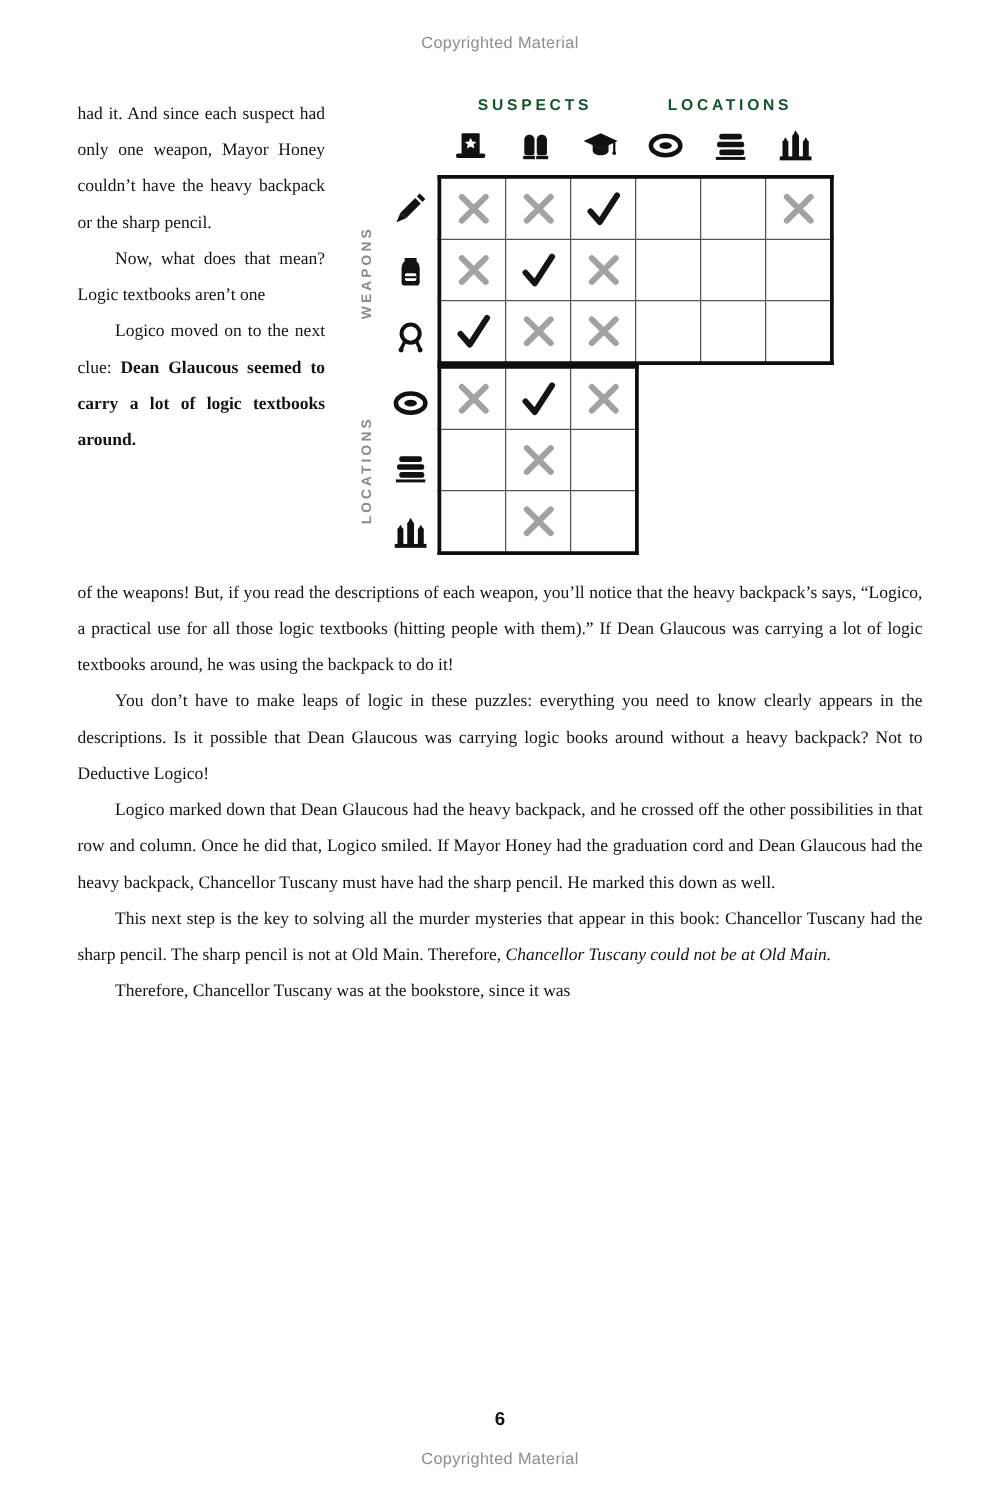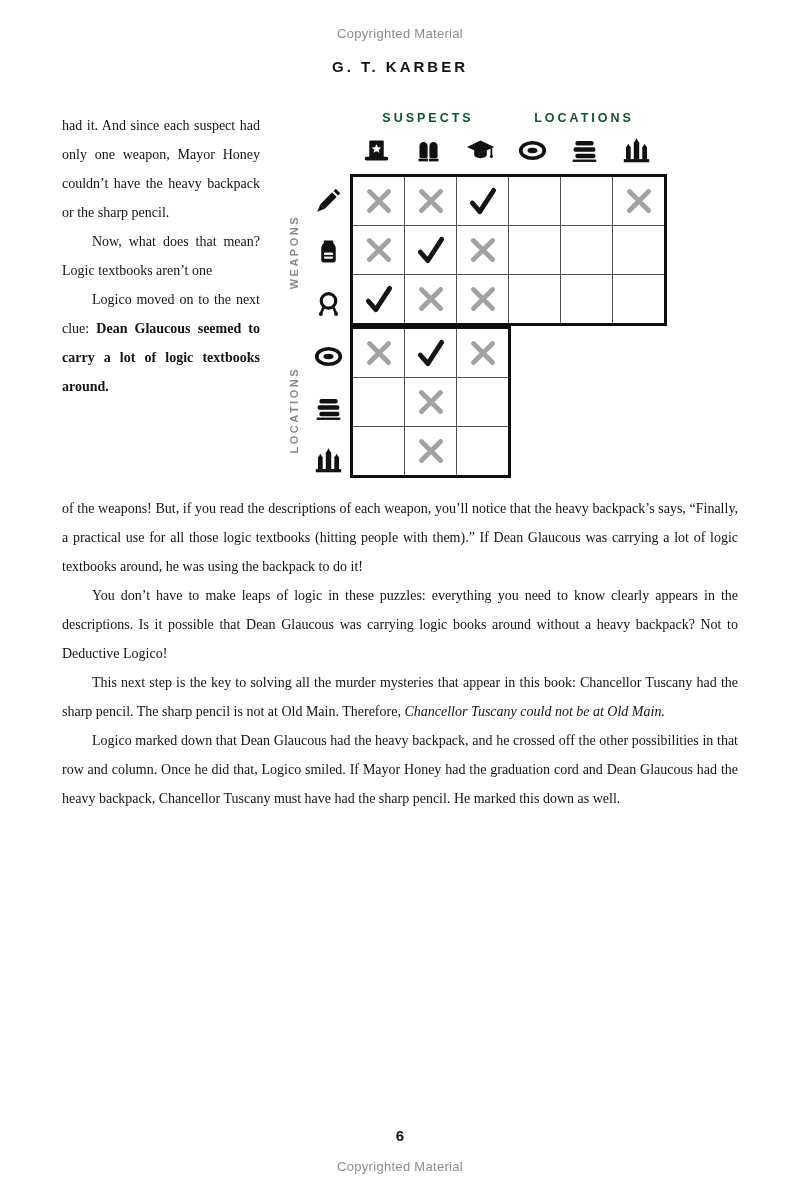--- a/index.html
+++ b/index.html
@@ -46,21 +46,20 @@
   .footer { margin-top:auto; text-align:center; }
   .page-number { font-family:"Liberation Sans",sans-serif; font-weight:bold; font-size:15px; }
   .copyright.bottom { margin-top:15px; }
 </style>
 </head>
 <body>
 
 <div class="page">
 
   <div class="copyright top">Copyrighted Material</div>
-  <div class="author">G. T. KARBER</div>
 
   <div class="top-flow">
     <div class="left-col">
       <p>had it. And since each suspect had only one weapon, Mayor Honey couldn’t have the heavy backpack or the sharp pencil.</p>
       <p class="indent">Now, what does that mean? Logic textbooks aren’t one</p>
       <p class="indent"><span>Logico moved on to the next clue: </span><strong>Dean Glaucous seemed to carry a lot of logic textbooks around.</strong></p>
     </div>
 
     <div class="puzzle">
       <div class="puzzle-headers">
@@ -259,24 +258,25 @@
                   <td class="cell"></td>
                 </tr>
               </tbody>
             </table>
         </div>
       </div>
     </div>
   </div>
 
   <div class="full-text">
-    <p>of the weapons! But, if you read the descriptions of each weapon, you’ll notice that the heavy backpack’s says, “Finally, a practical use for all those logic textbooks (hitting people with them).” If Dean Glaucous was carrying a lot of logic textbooks around, he was using the backpack to do it!</p>
+    <p>of the weapons! But, if you read the descriptions of each weapon, you’ll notice that the heavy backpack’s says, “Logico, a practical use for all those logic textbooks (hitting people with them).” If Dean Glaucous was carrying a lot of logic textbooks around, he was using the backpack to do it!</p>
     <p class="indent">You don’t have to make leaps of logic in these puzzles: everything you need to know clearly appears in the descriptions. Is it possible that Dean Glaucous was carrying logic books around without a heavy backpack? Not to Deductive Logico!</p>
+    <p class="indent">Logico marked down that Dean Glaucous had the heavy backpack, and he crossed off the other possibilities in that row and column. Once he did that, Logico smiled. If Mayor Honey had the graduation cord and Dean Glaucous had the heavy backpack, Chancellor Tuscany must have had the sharp pencil. He marked this down as well.</p>
     <p class="indent"><span>This next step is the key to solving all the murder mysteries that appear in this book: Chancellor Tuscany had the sharp pencil. The sharp pencil is not at Old Main. Therefore, </span><em>Chancellor Tuscany could not be at Old Main.</em></p>
-    <p class="indent">Logico marked down that Dean Glaucous had the heavy backpack, and he crossed off the other possibilities in that row and column. Once he did that, Logico smiled. If Mayor Honey had the graduation cord and Dean Glaucous had the heavy backpack, Chancellor Tuscany must have had the sharp pencil. He marked this down as well.</p>
+    <p class="indent">Therefore, Chancellor Tuscany was at the bookstore, since it was</p>
   </div>
 
   <div class="footer">
     <div class="page-number">6</div>
     <div class="copyright bottom">Copyrighted Material</div>
   </div>
 
 </div>
 
 </body></html>

